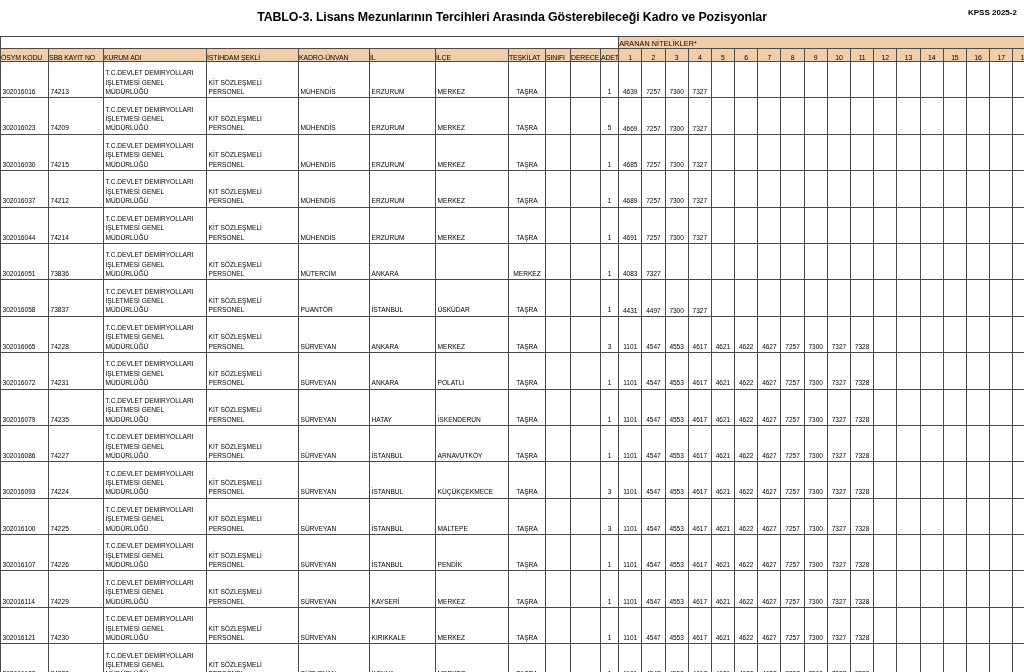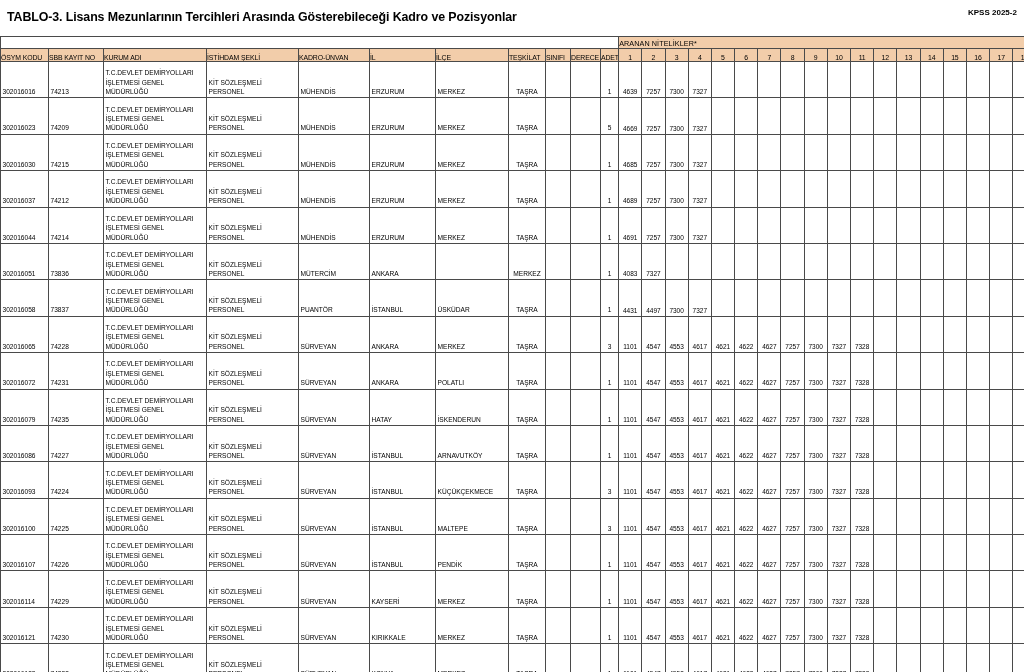--- a/index.html
+++ b/index.html
@@ -19,25 +19,25 @@
   
   .page-head {
     position: relative;
     height: 36px;
   }
   .doc-title {
     position: absolute;
     left: 0;
     right: 0;
     top: 10px;
+    text-align: center;
     font-size: 12.4px;
     font-weight: bold;
     letter-spacing: -0.1px;
     white-space: nowrap;
-    padding-left: 7px;
   }
   .kpss-code {
     position: absolute;
     right: -4px;
     top: 8px;
     font-size: 8px;
     font-weight: bold;
     white-space: nowrap;
     overflow: hidden;
     width: 60px;

